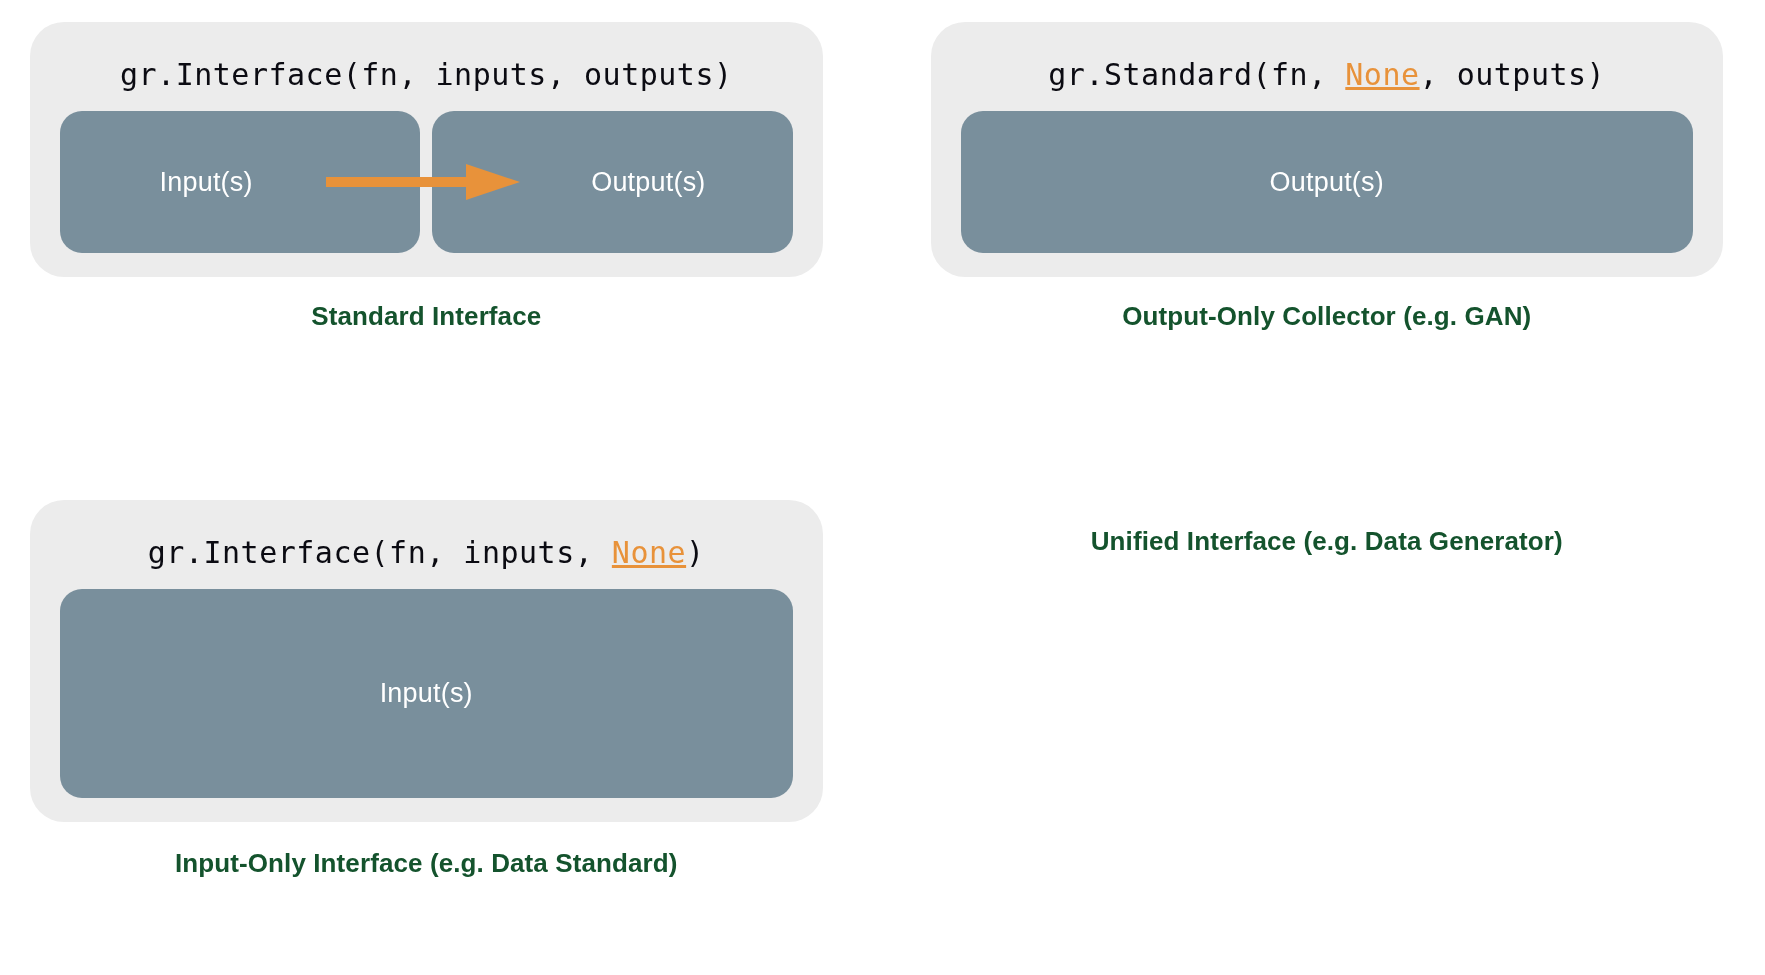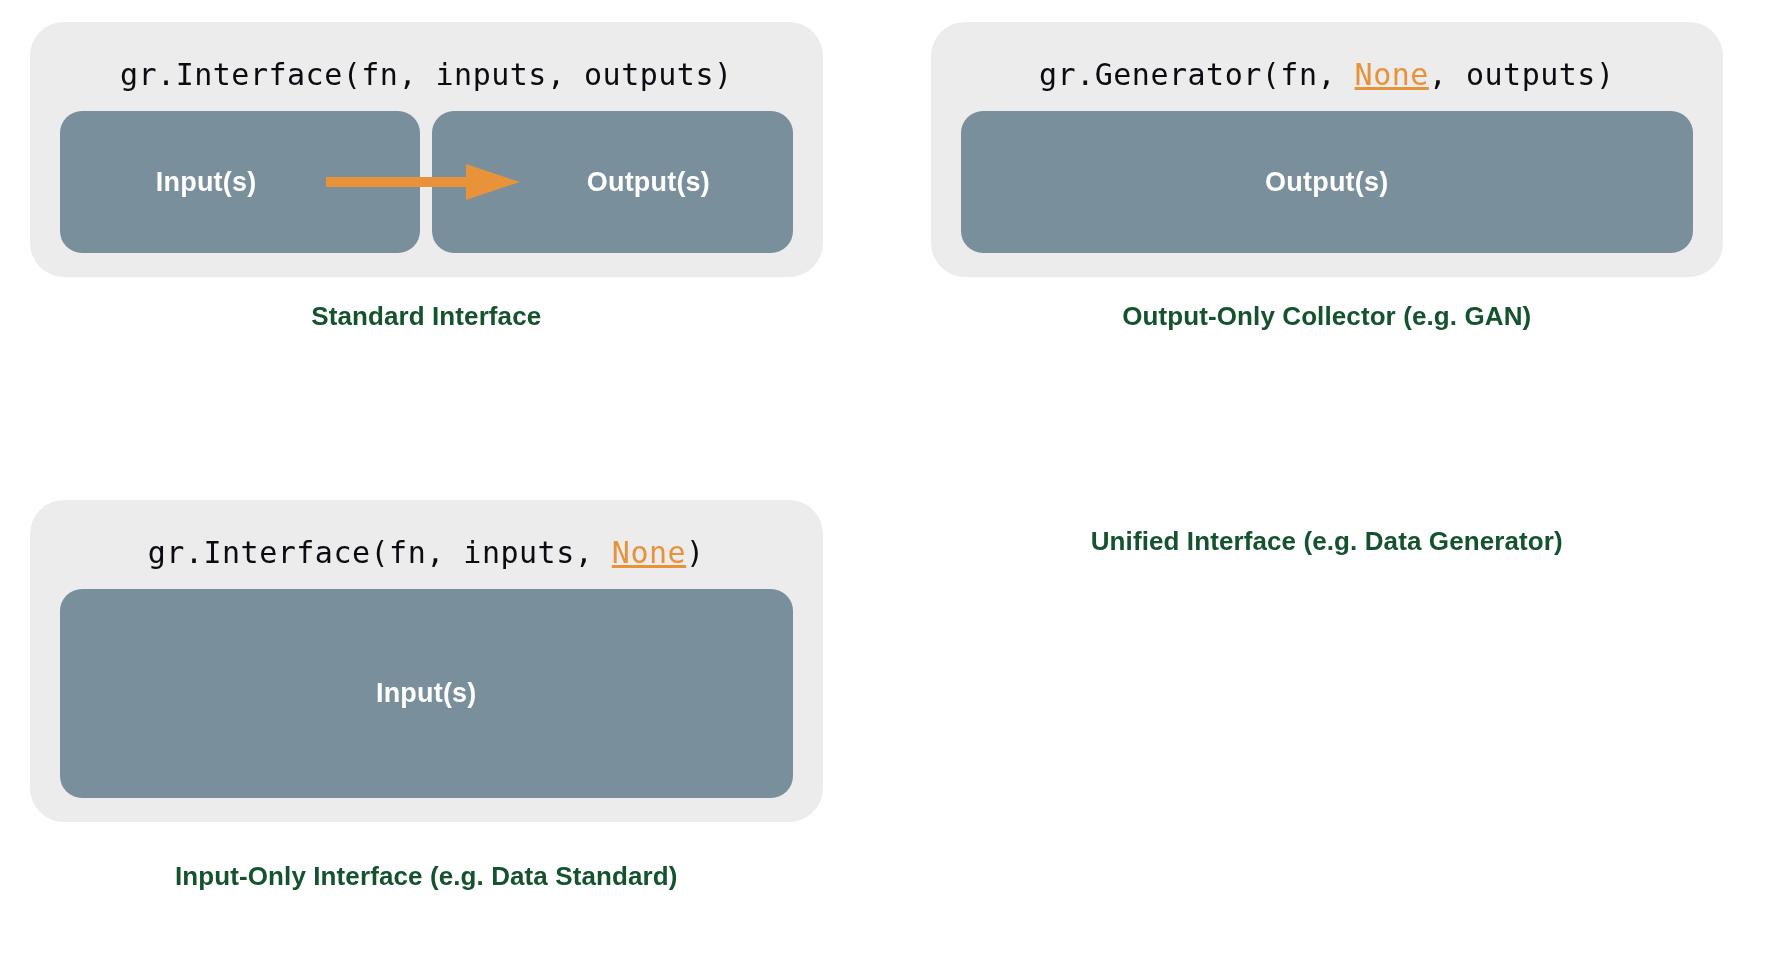--- a/index.html
+++ b/index.html
@@ -26,21 +26,21 @@
   .quadrant {
     position: relative;
     box-sizing: border-box;
     display: flex;
     flex-direction: column;
     align-items: center;
   }
 
   .quad-tl { padding: 22px 60px 0 30px; }
   .quad-tr { padding: 22px 42px 0 48px; }
-  .quad-bl { padding: 12px 60px 0 30px; gap: 13px; }
+  .quad-bl { padding: 12px 60px 0 30px; }
   .quad-br { padding: 12px 42px 0 48px; }
 
   .panel {
     background: #ececec;
     border-radius: 34px;
     width: 100%;
     box-sizing: border-box;
     display: flex;
     flex-direction: column;
     align-items: center;
@@ -86,21 +86,21 @@
     border-radius: 22px;
     flex: 1;
     display: flex;
     align-items: center;
     justify-content: center;
     position: relative;
   }
 
   .iobox-label {
     color: #ffffff;
-    font-weight: bold;
+    font-weight: normal;
     font-size: 27px;
     letter-spacing: 0.2px;
     white-space: nowrap;
     display: flex;
     align-items: center;
     gap: 12px;
   }
 
   .tl-left .iobox-label { transform: translateX(-34px); }
   .tl-right .iobox-label { transform: translateX(36px); }
@@ -153,21 +153,21 @@
           <rect x="0" y="15" width="152" height="10" fill="#e8923a"></rect>
           <polygon points="140,2 194,20 140,38" fill="#e8923a"></polygon>
         </svg>
       </div>
     </div>
     <div class="caption">Standard Interface</div>
   </div>
 
   <div class="quadrant quad-tr">
     <div class="panel panel-top">
-      <div class="code-line"><span>gr.Generator(fn, </span><span class="code-none">None</span><span>, outputs)</span></div>
+      <div class="code-line"><span>gr.Standard(fn, </span><span class="code-none">None</span><span>, outputs)</span></div>
       <div class="boxrow">
         <div class="iobox">
           <span class="iobox-label">Output(s)</span>
         </div>
       </div>
     </div>
     <div class="caption">Output-Only Collector (e.g. GAN)</div>
   </div>
 
   <div class="quadrant quad-bl">

